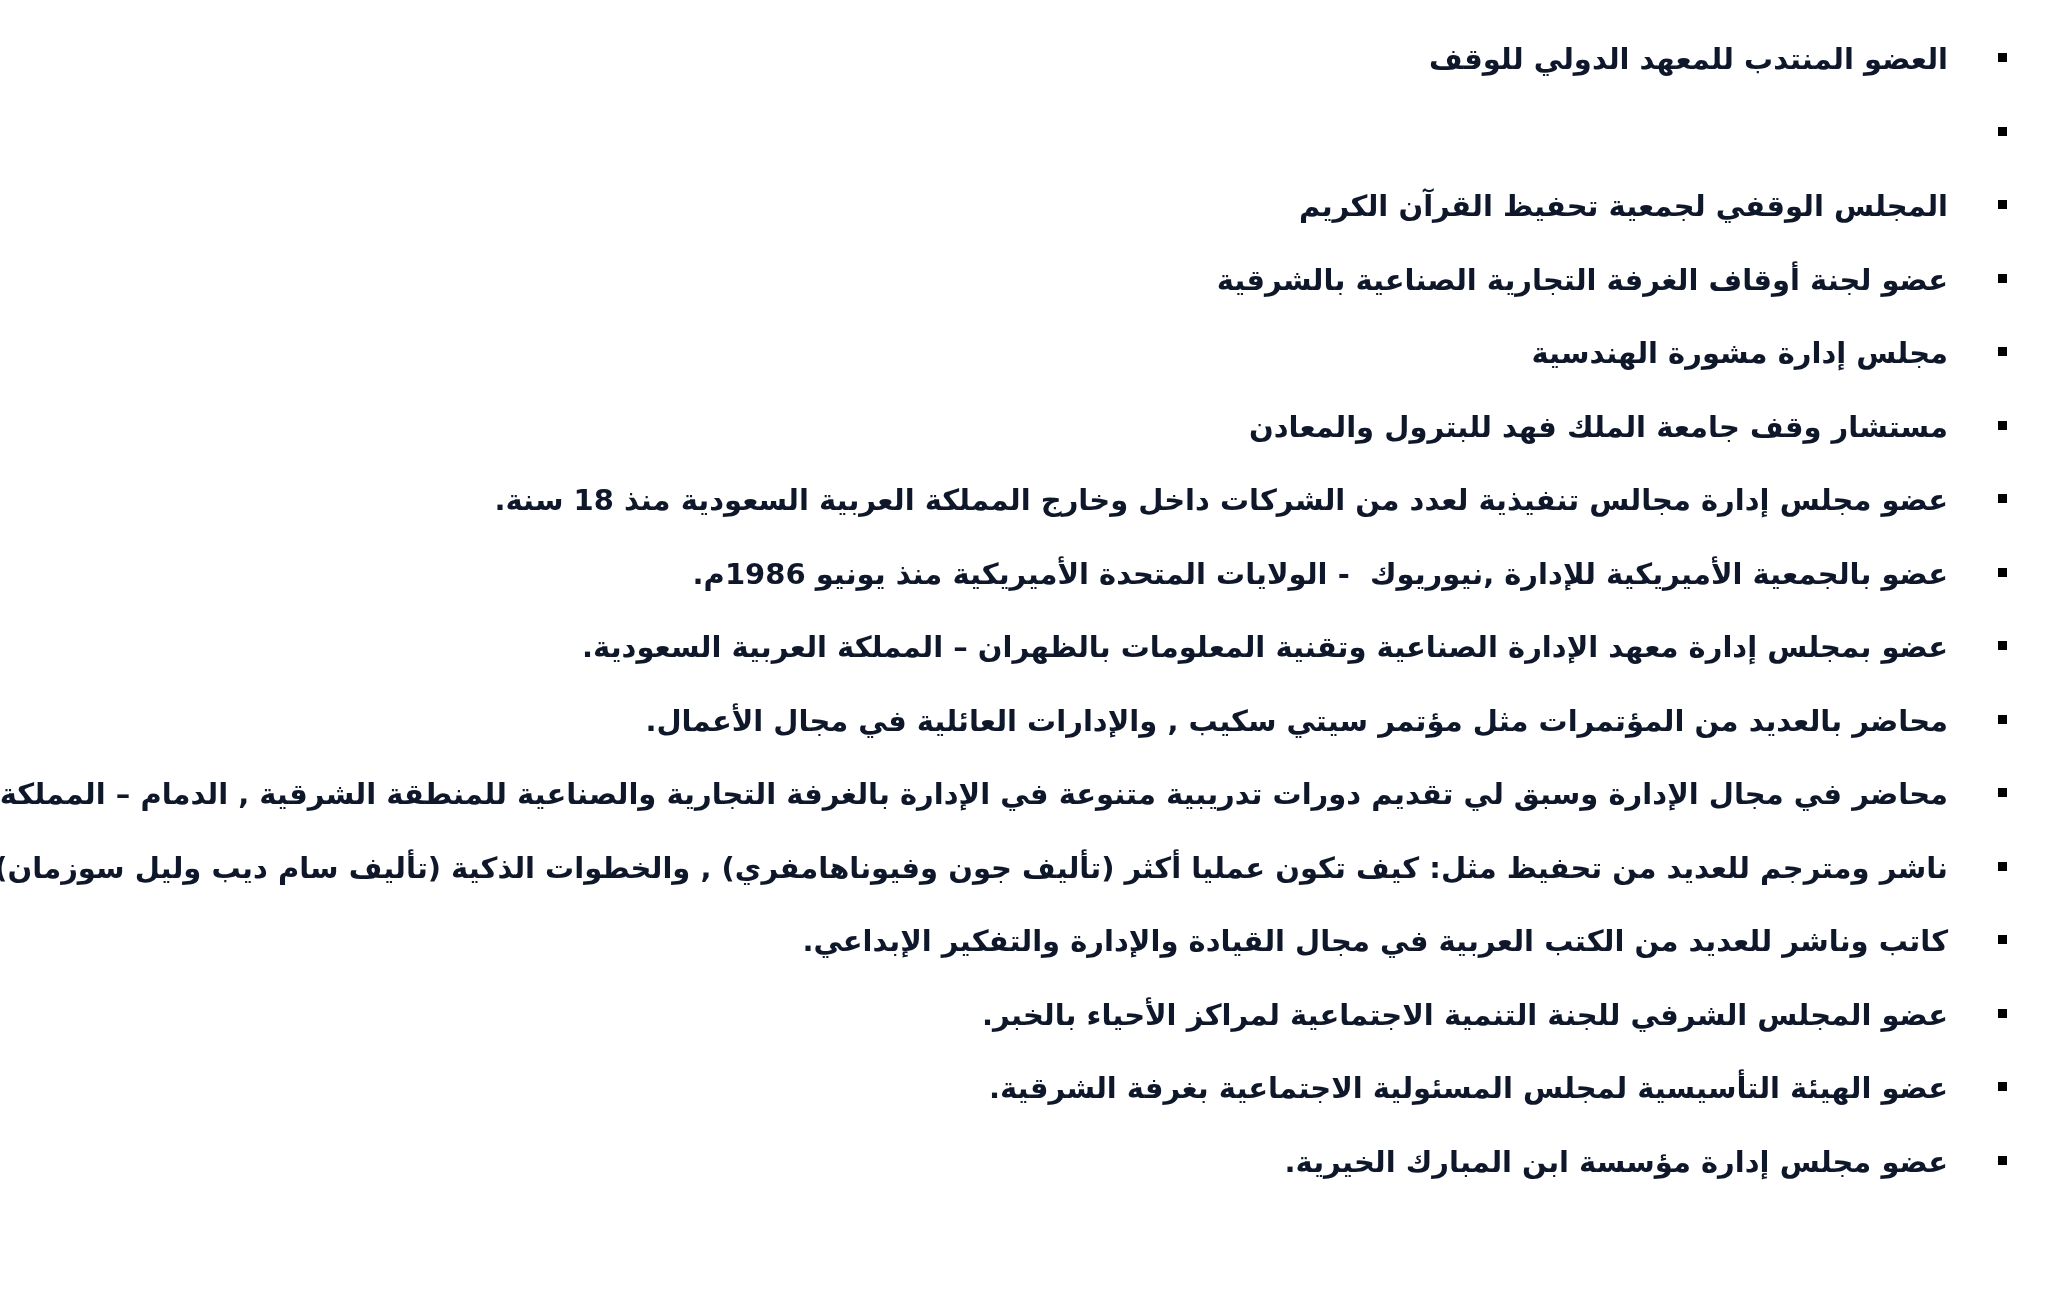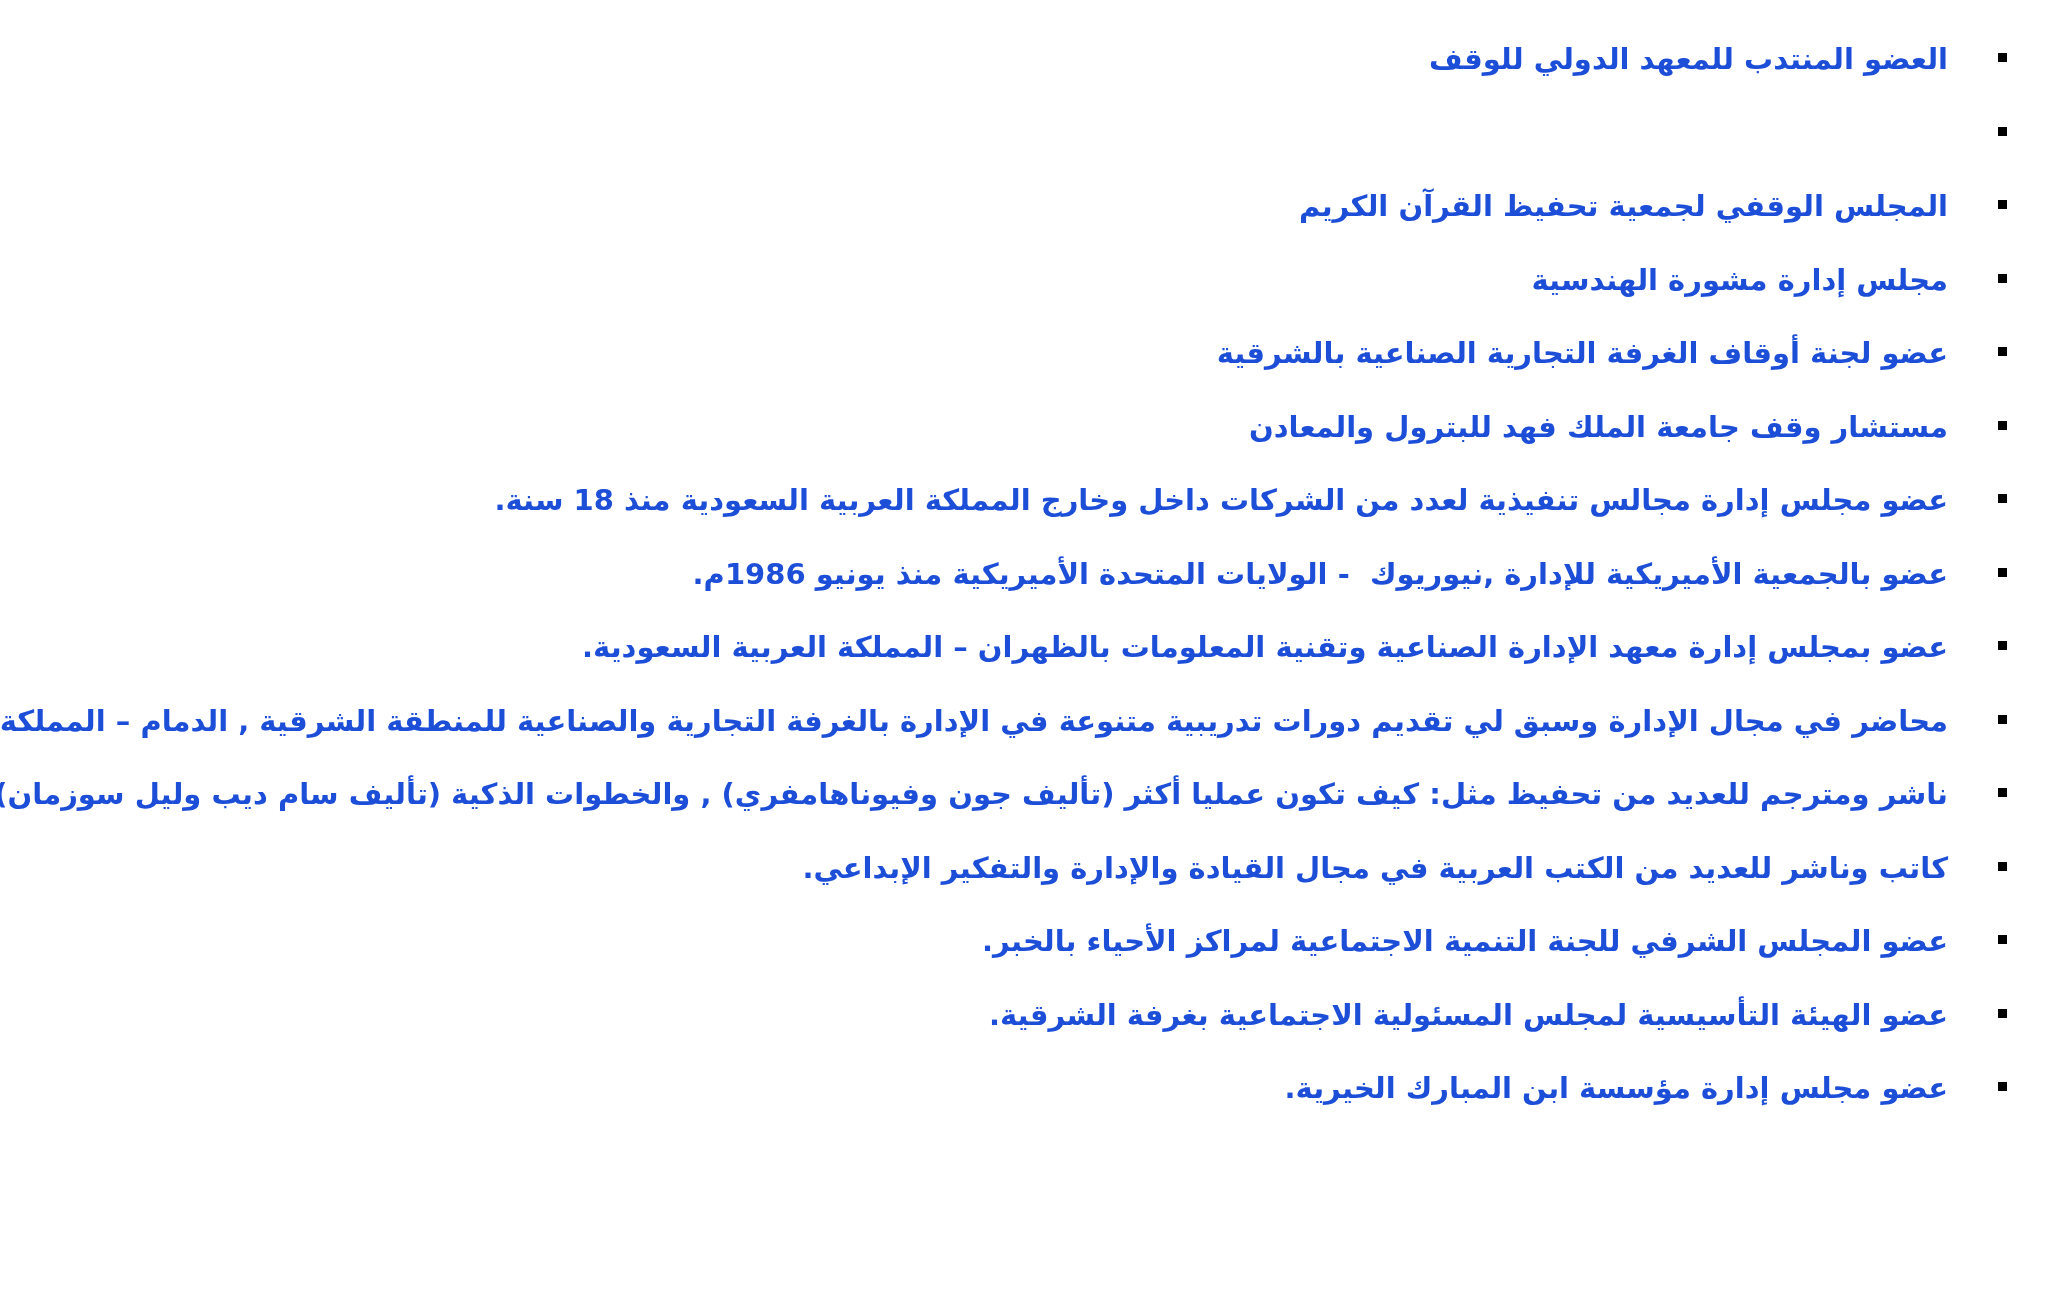--- a/index.html
+++ b/index.html
@@ -33,21 +33,21 @@
     width: 9px;
     height: 9px;
     background: #000000;
     margin-left: 50px;         
     margin-top: -4px;
   }
   .item-text {
     flex: 0 1 auto;
     font-size: 29px;
     font-weight: bold;
-    color: #1d4ed8;
+    color: #0f172a;
     line-height: 1;
     white-space: pre;          
     text-align: right;
     direction: rtl;
   }
 </style>
 </head>
 <body>
 
 <div class="page">
@@ -58,41 +58,45 @@
     </li>
     <li class="membership-item">
       <span class="bullet"></span>
     </li>
     <li class="membership-item">
       <span class="bullet"></span>
       <span class="item-text">المجلس الوقفي لجمعية تحفيظ القرآن الكريم</span>
     </li>
     <li class="membership-item">
       <span class="bullet"></span>
-      <span class="item-text">مجلس إدارة مشورة الهندسية</span>
+      <span class="item-text">عضو لجنة أوقاف الغرفة التجارية الصناعية بالشرقية</span>
     </li>
     <li class="membership-item">
       <span class="bullet"></span>
-      <span class="item-text">عضو لجنة أوقاف الغرفة التجارية الصناعية بالشرقية</span>
+      <span class="item-text">مجلس إدارة مشورة الهندسية</span>
     </li>
     <li class="membership-item">
       <span class="bullet"></span>
       <span class="item-text">مستشار وقف جامعة الملك فهد للبترول والمعادن</span>
     </li>
     <li class="membership-item">
       <span class="bullet"></span>
       <span class="item-text">عضو مجلس إدارة مجالس تنفيذية لعدد من الشركات داخل وخارج المملكة العربية السعودية منذ 18 سنة.</span>
     </li>
     <li class="membership-item">
       <span class="bullet"></span>
       <span class="item-text">عضو بالجمعية الأميريكية للإدارة ,نيوريوك  - الولايات المتحدة الأميريكية منذ يونيو 1986م.</span>
     </li>
     <li class="membership-item">
       <span class="bullet"></span>
       <span class="item-text">عضو بمجلس إدارة معهد الإدارة الصناعية وتقنية المعلومات بالظهران – المملكة العربية السعودية.</span>
+    </li>
+    <li class="membership-item">
+      <span class="bullet"></span>
+      <span class="item-text">محاضر بالعديد من المؤتمرات مثل مؤتمر سيتي سكيب , والإدارات العائلية في مجال الأعمال.</span>
     </li>
     <li class="membership-item">
       <span class="bullet"></span>
       <span class="item-text">محاضر في مجال الإدارة وسبق لي تقديم دورات تدريبية متنوعة في الإدارة بالغرفة التجارية والصناعية للمنطقة الشرقية , الدمام – المملكة العربية السعودية.</span>
     </li>
     <li class="membership-item">
       <span class="bullet"></span>
       <span class="item-text">ناشر ومترجم للعديد من تحفيظ مثل: كيف تكون عمليا أكثر (تأليف جون وفيوناهامفري) , والخطوات الذكية (تأليف سام ديب وليل سوزمان).</span>
     </li>
     <li class="membership-item">

